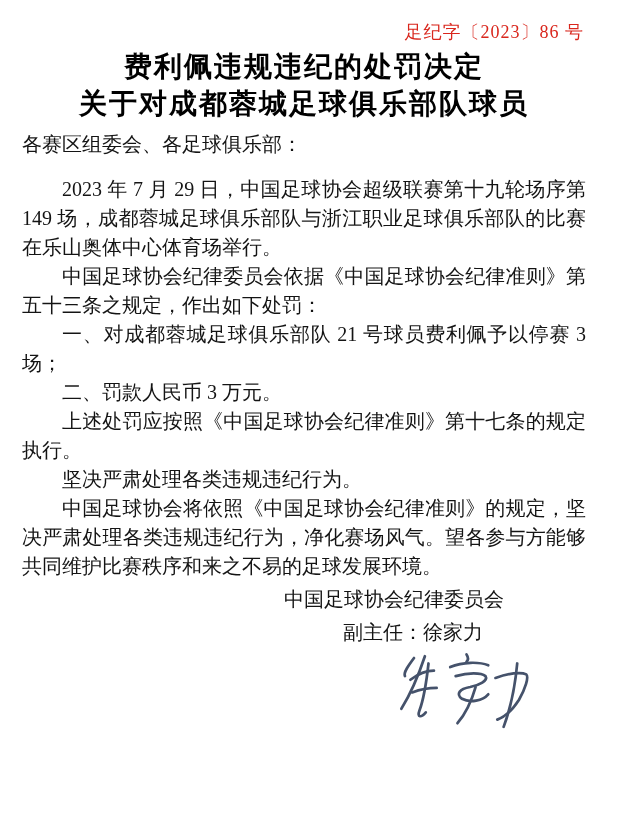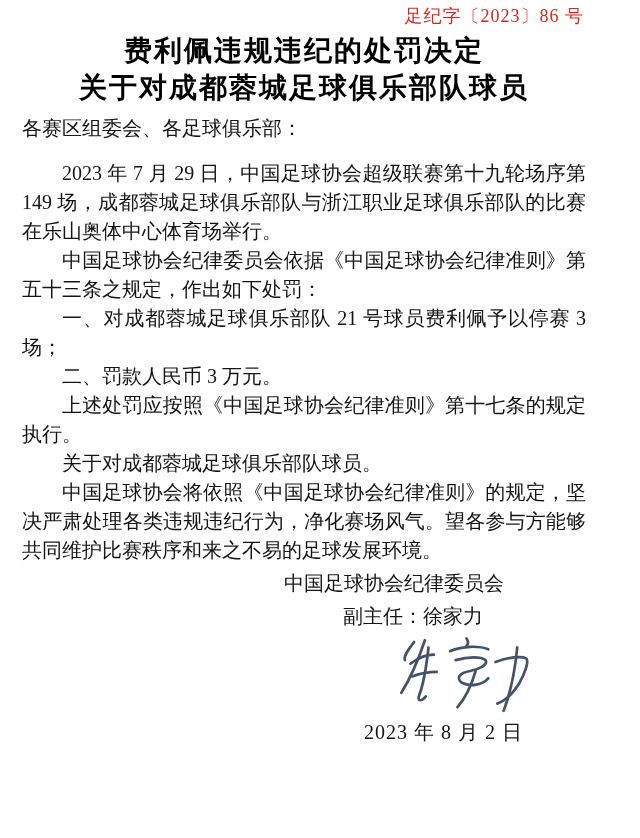--- a/index.html
+++ b/index.html
@@ -5,21 +5,21 @@
   :root{
     --doc-number-red:#d9261c;
     --signature-ink:#45526b;
   }
   *{box-sizing:border-box;}
   html,body{margin:0;padding:0;}
   body{
     width:640px;height:838px;overflow:hidden;background:#ffffff;
     font-family:"Liberation Serif","DejaVu Serif",serif;color:#141414;
   }
-  .page{width:610px;height:838px;padding:2px 24px 0 22px;}
+  .page{width:610px;height:838px;padding:18px 24px 0 22px;}
   .doc-number{
     text-align:right;color:var(--doc-number-red);
     font-size:18px;line-height:24px;margin:2px 2px 4px 0;letter-spacing:1px;
   }
   .title{margin:4px 0 8px 0;}
   .title-line{
     display:block;text-align:center;font-size:28px;font-weight:700;
     line-height:37px;letter-spacing:2px;color:#000;
   }
   .salutation{font-size:20px;line-height:29px;margin:6px 0 16px 0;}
@@ -50,21 +50,21 @@
     <span class="title-line">关于对成都蓉城足球俱乐部队球员</span>
   </h1>
 
   <p class="salutation">各赛区组委会、各足球俱乐部：</p>
 
   <p class="body">2023 年 7 月 29 日，中国足球协会超级联赛第十九轮场序第 149 场，成都蓉城足球俱乐部队与浙江职业足球俱乐部队的比赛在乐山奥体中心体育场举行。</p>
   <p class="body">中国足球协会纪律委员会依据《中国足球协会纪律准则》第五十三条之规定，作出如下处罚：</p>
   <p class="body">一、对成都蓉城足球俱乐部队 21 号球员费利佩予以停赛 3 场；</p>
   <p class="body">二、罚款人民币 3 万元。</p>
   <p class="body">上述处罚应按照《中国足球协会纪律准则》第十七条的规定执行。</p>
-  <p class="body">关于对成都蓉城足球俱乐部队球员。</p>
+  <p class="body">坚决严肃处理各类违规违纪行为。</p>
   <p class="body">中国足球协会将依照《中国足球协会纪律准则》的规定，坚决严肃处理各类违规违纪行为，净化赛场风气。望各参与方能够共同维护比赛秩序和来之不易的足球发展环境。</p>
 
   <p class="signoff-org">中国足球协会纪律委员会</p>
   <p class="signoff-deputy">副主任：徐家力</p>
 
   <div class="signature-wrap">
     <svg width="150" height="86" viewBox="0 0 150 95" fill="none" stroke="currentColor" stroke-width="3" stroke-linecap="round" stroke-linejoin="round">
 
       <path d="M22,10 C16,18 10,26 12,30"></path>
       <path d="M34,8 C28,26 18,50 8,66"></path>
@@ -75,15 +75,14 @@
       <path d="M80,6 C82,9 82,12 80,14"></path>
       <path d="M62,20 C76,14 94,14 104,18"></path>
       <path d="M68,30 C82,26 96,26 101,30 C104,35 94,40 84,42 C72,44 68,50 75,55 C84,60 98,57 104,50"></path>
       <path d="M90,42 C86,56 80,70 70,82"></path>
 
       <path d="M112,32 C126,27 140,25 146,28 C149,31 145,44 138,56 C131,67 122,75 114,78"></path>
       <path d="M136,16 C134,38 130,62 121,86"></path>
     </svg>
   </div>
 
-  <p class="signoff-date">2023 年 8 月 2 日</p>
 
 </div>
 
 </body></html>

